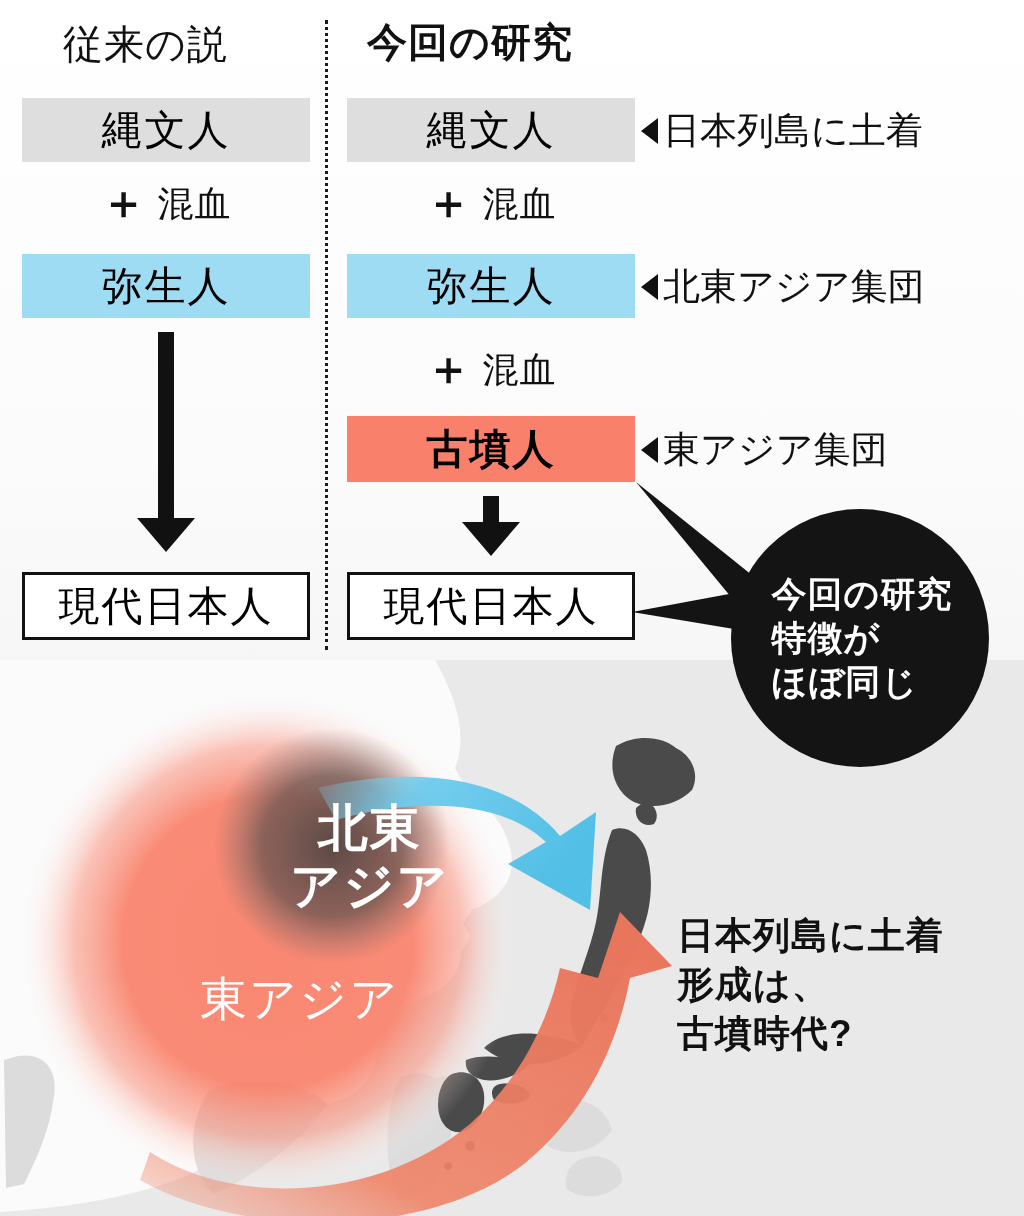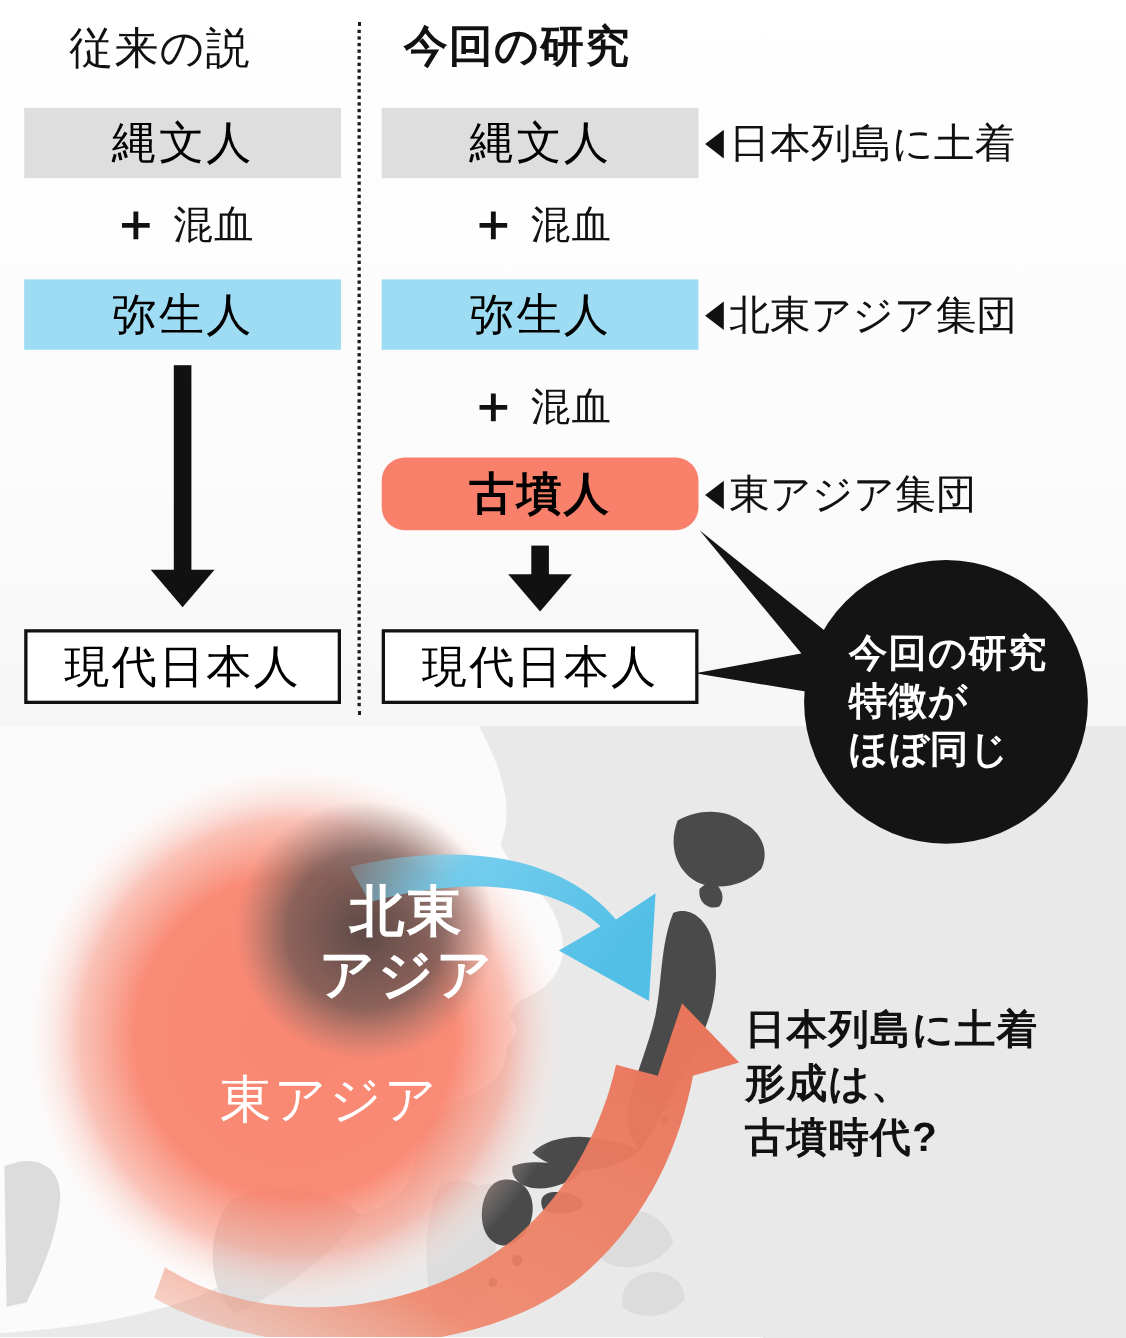--- a/index.html
+++ b/index.html
@@ -30,21 +30,21 @@
   }
 
   .grp-box{
     position:absolute;
     display:flex;align-items:center;justify-content:center;
     font-size:41px;color:#000000;letter-spacing:2px;
     box-sizing:border-box;
   }
   .jomon{background:#dedede;}
   .yayoi{background:#9edcf4;text-align:right;}
-  .kofun{background:#f9806a;font-weight:700;border-radius:21px;}
+  .kofun{background:#f9806a;font-weight:700;}
   .modern{background:#ffffff;border:3px solid #111;}
 
   .mix{
     position:absolute;
     display:flex;align-items:center;justify-content:center;
     font-size:36px;color:#111;white-space:nowrap;letter-spacing:1px;
   }
   .mix .plus{font-size:46px;font-weight:700;margin-right:10px;line-height:1;display:inline-block;transform:translateY(-2px);}
 
   .annot{

